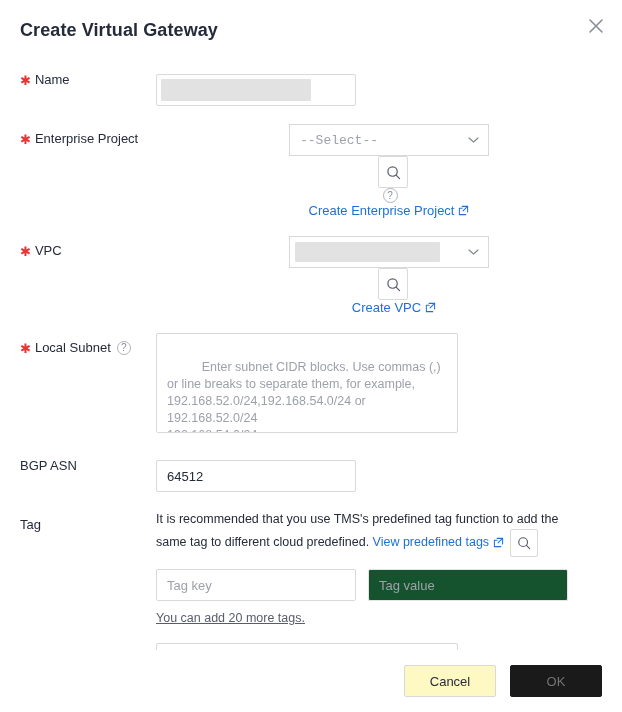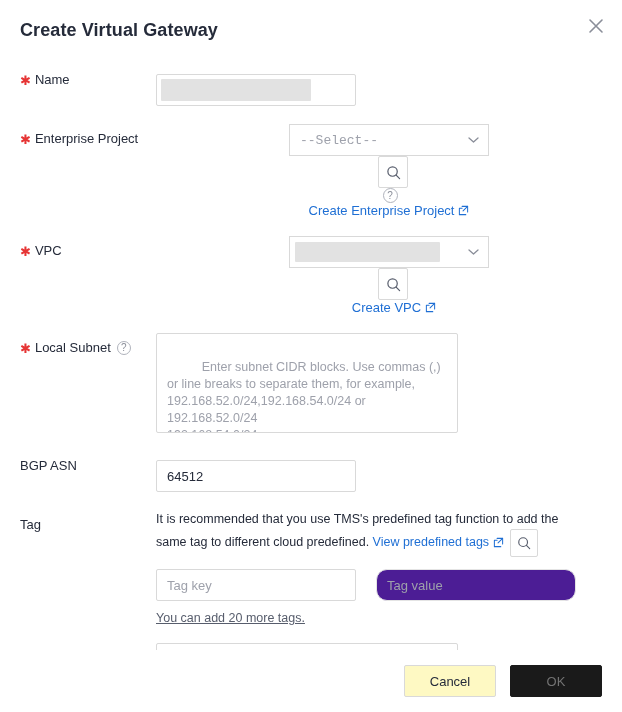--- a/index.html
+++ b/index.html
@@ -262,24 +262,23 @@
     border: 1px solid #d9d9d9;
     border-radius: 2px;
     background: #fff;
     padding: 0 10px;
     display: flex;
     align-items: center;
     font-size: 13px;
     color: #9ea1ab;
   }
   .tag-input.second {
-    margin-left: 20px;
-    background: #4c1d95;
+    margin-left: 12px;
+    background: #14532d;
     border-color: #e4e4e4;
-    border-radius: 11px;
   }
   .tag-note {
     margin-top: 10px;
     font-size: 12.5px;
     color: #575d6c;
     text-decoration: underline;
   }
   .tag-search-wrap {
     display: inline-flex;
     vertical-align: middle;

